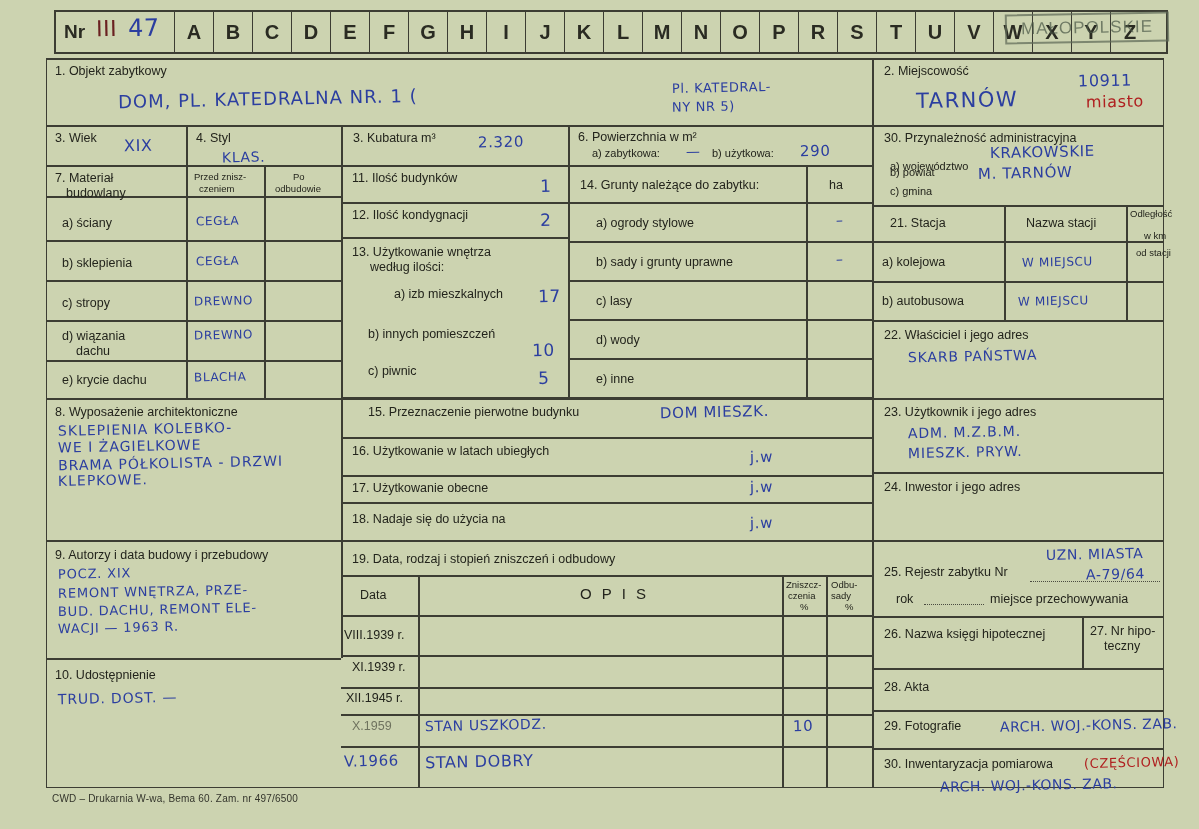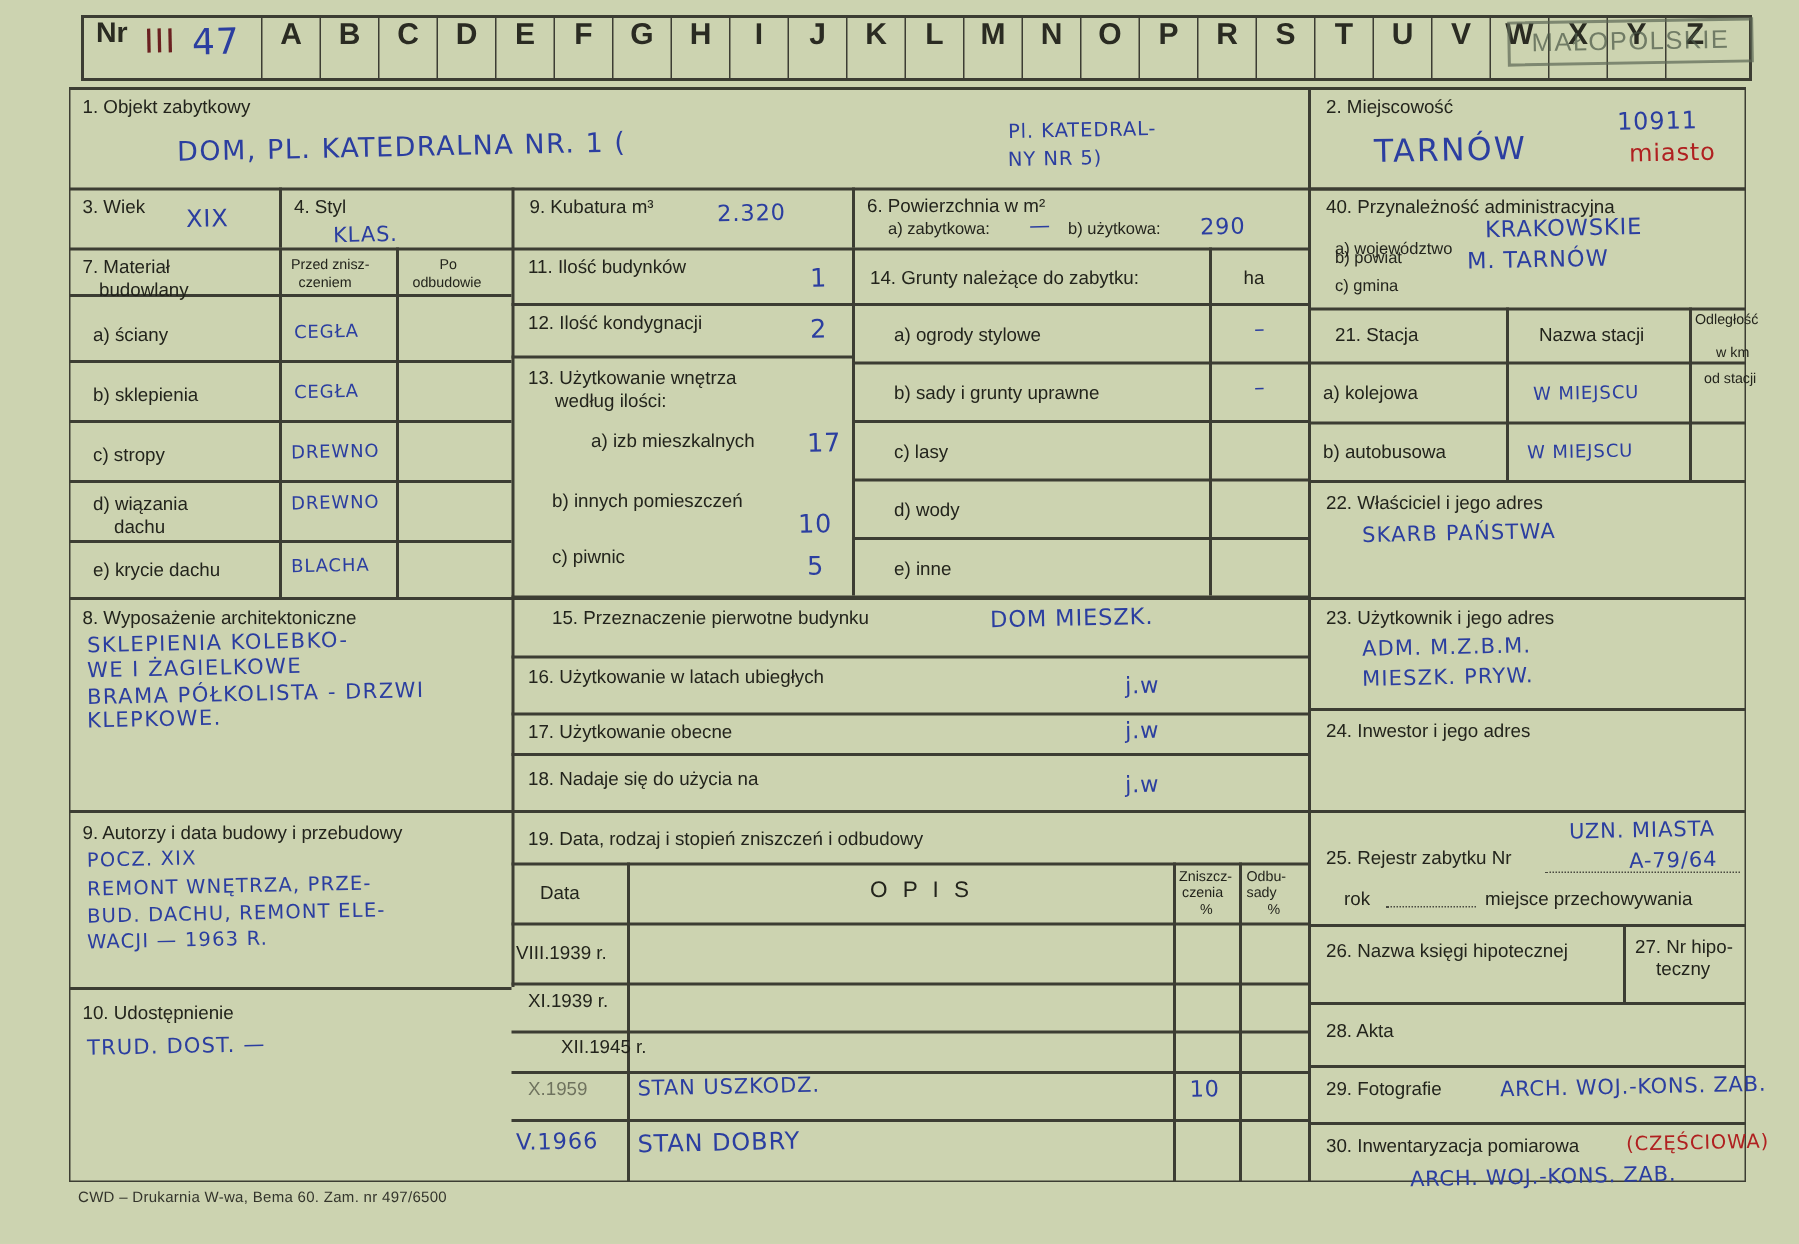--- a/index.html
+++ b/index.html
@@ -31,21 +31,21 @@
     transform:rotate(-1.2deg);
   }
   .hand.red{color:#b02020;}
   .hand.sm{font-size:12px;}
   .hand.lg{font-size:17px;}
   
   .alpha-wrap{position:absolute;left:54px;top:10px;width:1110px;height:40px;border:2px solid #3c3d33;display:flex;}
   .alpha-cell{
     flex:0 0 auto;width:38px;height:100%;
     border-right:1.5px solid #3c3d33;
-    display:flex;justify-content:center;
+    display:flex;align-items:center;justify-content:center;
     font-size:20px;font-weight:bold;color:#2a2b22;
     font-family:"Liberation Sans",sans-serif;
   }
   .alpha-cell:last-child{border-right:none;}
   .alpha-nr{width:110px;justify-content:flex-start;padding-left:8px;font-size:19px;}
   .box{border:1.5px solid #3c3d33;}
   .footer{position:absolute;left:52px;top:793px;font-size:10px;color:#33342b;letter-spacing:.2px;}
   .underline-dots{border-bottom:1px dotted #4a4b40;}
 </style>
 </head>
@@ -108,21 +108,21 @@
   <div class="hand red" style="left:1086px;top:92px;font-size:16px;">miasto</div>
 
   <div class="ln" style="left:46px;top:165px;width:826px;height:1.5px;"></div>
   <div class="ln" style="left:186px;top:125px;width:1.5px;height:40px;"></div>
   <div class="ln" style="left:568px;top:125px;width:1.5px;height:40px;"></div>
 
   <div class="t" style="left:55px;top:131px;">3. Wiek</div>
   <div class="hand" style="left:124px;top:136px;font-size:16px;">XIX</div>
   <div class="t" style="left:196px;top:131px;">4. Styl</div>
   <div class="hand" style="left:222px;top:149px;font-size:14px;">KLAS.</div>
-  <div class="t" style="left:353px;top:131px;">9. Kubatura m³</div>
+  <div class="t" style="left:353px;top:131px;">3. Kubatura m³</div>
   <div class="hand" style="left:478px;top:133px;font-size:15px;">2.320</div>
   <div class="t" style="left:578px;top:130px;">6. Powierzchnia w m²</div>
   <div class="t sm" style="left:592px;top:147px;">a) zabytkowa:</div>
   <div class="hand" style="left:686px;top:143px;">—</div>
   <div class="t sm" style="left:712px;top:147px;">b) użytkowa:</div>
   <div class="hand" style="left:800px;top:142px;font-size:15px;">290</div>
 
   <div class="ln" style="left:46px;top:196px;width:295px;height:1.5px;"></div>
   <div class="ln" style="left:186px;top:165px;width:1.5px;height:233px;"></div>
   <div class="ln" style="left:264px;top:165px;width:1.5px;height:233px;"></div>
@@ -233,30 +233,30 @@
   <div class="t" style="left:580px;top:587px;font-size:15px;letter-spacing:3px;">O P I S</div>
   <div class="t xs" style="left:786px;top:580px;">Zniszcz-</div>
   <div class="t xs" style="left:788px;top:591px;">czenia</div>
   <div class="t xs" style="left:800px;top:602px;">%</div>
   <div class="t xs" style="left:831px;top:580px;">Odbu-</div>
   <div class="t xs" style="left:831px;top:591px;">sady</div>
   <div class="t xs" style="left:845px;top:602px;">%</div>
 
   <div class="t" style="left:344px;top:628px;">VIII.1939 r.</div>
   <div class="t" style="left:352px;top:660px;">XI.1939 r.</div>
-  <div class="t" style="left:346px;top:691px;margin-left:28px;">XII.1945 r.</div>
+  <div class="t" style="left:346px;top:691px;">XII.1945 r.</div>
   <div class="t" style="left:352px;top:719px;opacity:.55;">X.1959</div>
   <div class="hand" style="left:425px;top:717px;font-size:14px;">STAN USZKODZ.</div>
   <div class="hand" style="left:793px;top:717px;font-size:15px;">10</div>
   <div class="hand" style="left:344px;top:752px;font-size:15px;">V.1966</div>
   <div class="hand" style="left:425px;top:752px;font-size:16px;">STAN DOBRY</div>
 
   <div class="ln" style="left:872px;top:125px;width:292px;height:1.5px;"></div>
   <div class="ln" style="left:872px;top:205px;width:292px;height:1.5px;"></div>
-  <div class="t" style="left:884px;top:131px;">40. Przynależność administracyjna</div>
+  <div class="t" style="left:884px;top:131px;">30. Przynależność administracyjna</div>
   <div class="t sm" style="left:890px;top:160px;">a) województwo</div>
   <div class="hand" style="left:990px;top:143px;font-size:15px;">KRAKOWSKIE</div>
   <div class="t sm" style="left:890px;top:166px;">b) powiat</div>
   <div class="hand" style="left:978px;top:164px;font-size:15px;">M. TARNÓW</div>
   <div class="t sm" style="left:890px;top:185px;">c) gmina</div>
 
   <div class="ln" style="left:872px;top:241px;width:292px;height:1.5px;"></div>
   <div class="ln" style="left:872px;top:281px;width:292px;height:1.5px;"></div>
   <div class="ln" style="left:872px;top:320px;width:292px;height:1.5px;"></div>
   <div class="ln" style="left:1004px;top:205px;width:1.5px;height:115px;"></div>

